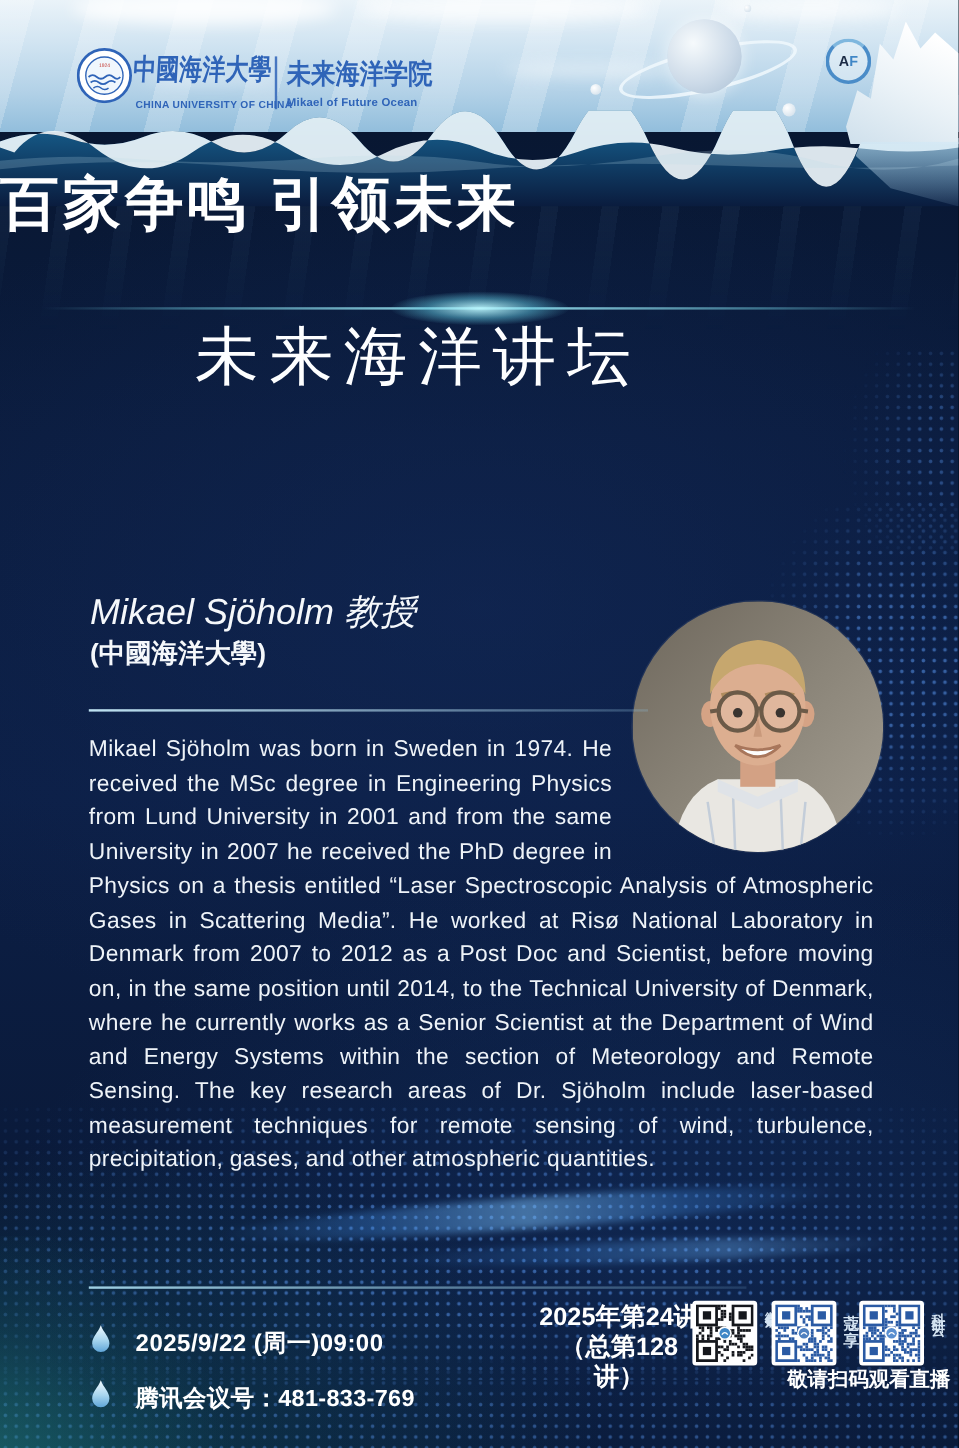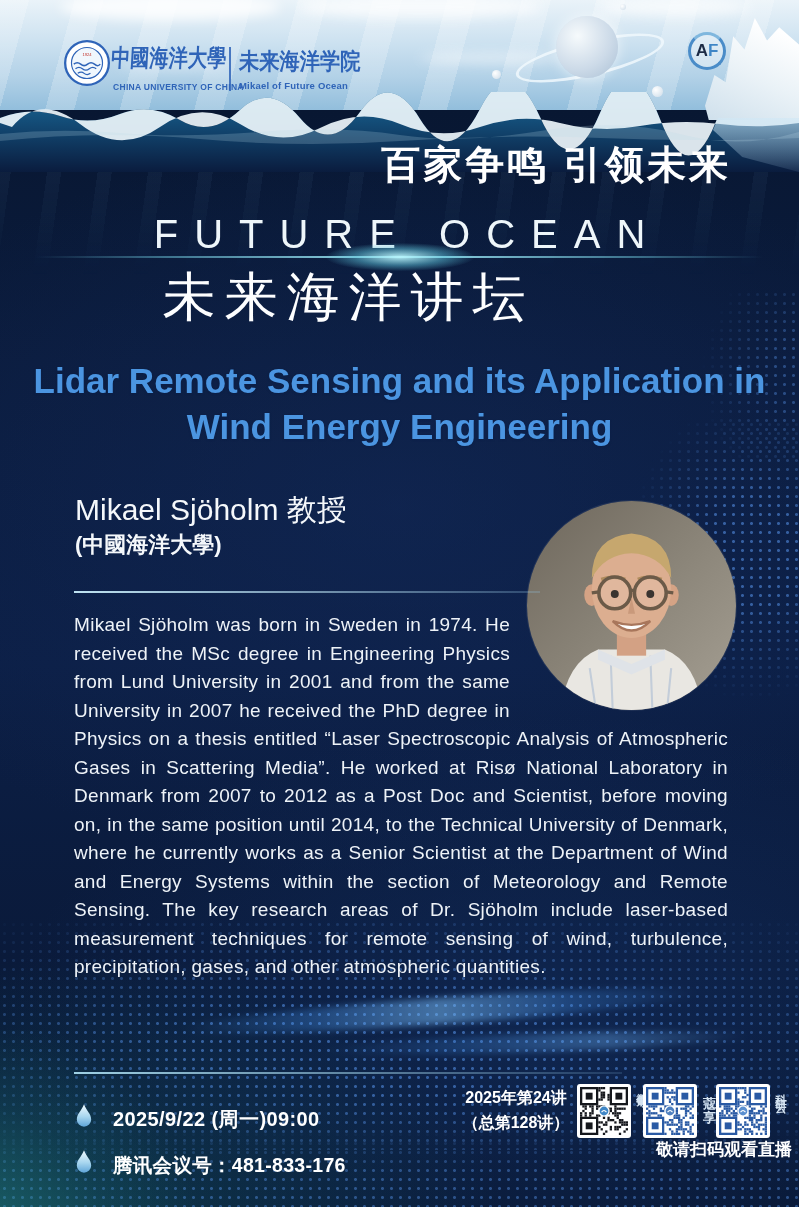--- a/index.html
+++ b/index.html
@@ -39,21 +39,21 @@
   .uni-en{position:absolute;left:113px;top:82px;font-size:8.5px;font-weight:600;color:#2f64b8;
     letter-spacing:.3px;white-space:nowrap;}
   .vdiv{position:absolute;left:229px;top:47px;width:2px;height:44px;background:#2f64b8;opacity:.85;}
   .col-cn{position:absolute;left:239px;top:46px;font-size:23px;font-weight:700;color:#2f64b8;
     transform:scaleX(.88);transform-origin:left top;white-space:nowrap;}
   .col-en{position:absolute;left:239px;top:80px;font-size:9.5px;font-weight:700;color:#2f64b8;
     letter-spacing:.2px;white-space:nowrap;}
   .af{position:absolute;left:688px;top:32px;width:38px;height:38px;border-radius:50%;
     border:3px solid #4a8cc8;border-top-color:#7fb7de;box-sizing:border-box;z-index:4;
     display:flex;align-items:center;justify-content:center;background:rgba(255,255,255,.35);}
-  .af span{font-size:17px;font-weight:700;letter-spacing:0;
+  .af span{font-size:12px;font-weight:700;letter-spacing:0;
     background:linear-gradient(90deg,#1c2b45 48%,#3f86c6 52%);
     -webkit-background-clip:text;background-clip:text;color:transparent;}
   
   .berg-top{position:absolute;right:0;top:18px;width:94px;height:102px;z-index:5;
     background:linear-gradient(205deg,#ffffff 15%,#eaf2f7 55%,#cfe0ec);
     clip-path:polygon(0% 86%,10% 56%,22% 63%,30% 18%,42% 31%,53% 0%,66% 22%,79% 9%,100% 26%,100% 100%,4% 100%);}
   .berg-bot{position:absolute;right:0;top:118px;width:86px;height:54px;z-index:5;
     background:linear-gradient(180deg,rgba(208,232,246,.6),rgba(140,180,215,.12));
     clip-path:polygon(6% 0,100% 0,100% 100%,34% 72%,0 22%);}
   
@@ -79,53 +79,53 @@
     -webkit-mask-image:linear-gradient(180deg,transparent,#000 55%);
     mask-image:linear-gradient(180deg,transparent,#000 55%);}
   .streak{position:absolute;z-index:1;filter:blur(3px);border-radius:50%;}
   .s1{left:180px;top:998px;width:520px;height:26px;transform:rotate(-4deg);
     background:linear-gradient(90deg,transparent,rgba(70,150,240,.30),rgba(122,192,252,.5),rgba(70,150,240,.28),transparent);}
   .s2{left:320px;top:1034px;width:430px;height:18px;transform:rotate(-2deg);
     background:linear-gradient(90deg,transparent,rgba(70,150,240,.22),rgba(110,180,250,.35),transparent);}
   .teal{position:absolute;left:-70px;top:1030px;width:280px;height:250px;z-index:1;
     background:radial-gradient(circle at 12% 88%,rgba(42,152,142,.55),rgba(30,112,122,.22) 45%,transparent 72%);}
   
-  .slogan{position:absolute;left:0;top:138px;width:731px;text-align:right;z-index:6;
-    font-size:39px;font-weight:800;color:#fff;letter-spacing:3px;white-space:nowrap;}
+  .slogan{position:absolute;left:0;top:138px;width:731px;text-align:left;z-index:6;
+    font-size:49px;font-weight:800;color:#fff;letter-spacing:3px;white-space:nowrap;}
   .brand{position:absolute;left:0;top:212px;width:799px;text-align:center;z-index:6;
     font-size:40px;font-weight:200;color:#eef6fa;letter-spacing:16px;text-indent:16px;white-space:nowrap;}
   .flare-line{position:absolute;left:36px;top:256px;width:727px;height:2px;z-index:6;
     background:linear-gradient(90deg,transparent,rgba(110,200,220,.5) 18%,rgba(160,235,248,.95) 50%,rgba(110,200,220,.5) 82%,transparent);}
   .flare-glow{position:absolute;left:326px;top:243px;width:148px;height:28px;z-index:6;border-radius:50%;
     background:radial-gradient(ellipse at center,rgba(185,245,252,.95),rgba(95,195,218,.5) 42%,transparent 72%);}
   .forum{position:absolute;left:0;top:262px;width:688px;text-align:center;z-index:6;
     font-size:53px;font-weight:200;color:#fdfeff;letter-spacing:9px;text-indent:9px;white-space:nowrap;}
   
   .lec-title{position:absolute;left:20px;top:358px;width:759px;text-align:center;z-index:6;
     font-size:35px;font-weight:700;line-height:46px;color:#4b95e1;
     text-shadow:0 1px 2px rgba(10,30,70,.6);}
-  .speaker{position:absolute;left:75px;top:490px;z-index:6;font-size:30px;font-weight:500;color:#f5f8fb;}
+  .speaker{position:absolute;left:75px;top:490px;z-index:6;font-size:30px;font-weight:500;color:#f5f8fb;font-style:italic;}
   .affil{position:absolute;left:75px;top:530px;z-index:6;font-size:22px;font-weight:700;color:#f5f8fb;}
   .divider1{position:absolute;left:74px;top:591px;width:466px;height:2px;z-index:6;
     background:linear-gradient(90deg,#bfe3f2,rgba(140,190,220,.25));}
   .photo{position:absolute;left:527px;top:501px;width:209px;height:209px;border-radius:50%;
     overflow:hidden;z-index:5;box-shadow:0 0 0 1px rgba(255,255,255,.08);}
   .photo svg{display:block;width:100%;height:100%;}
   .bio{position:absolute;left:74px;top:611px;width:654px;z-index:6;
     font-size:19px;line-height:28.5px;letter-spacing:.3px;color:#eef3f8;text-align:justify;}
   .bio-spacer{float:right;width:218px;height:104px;}
   .divider2{position:absolute;left:74px;top:1072px;width:548px;height:2px;z-index:6;
     background:linear-gradient(90deg,#9fd0e4,rgba(120,170,210,.18));}
   
   .drop{position:absolute;z-index:6;width:16px;height:25px;}
   .d1{left:76px;top:1103px;} .d2{left:76px;top:1149px;}
   .date-text{position:absolute;left:113px;top:1106px;z-index:6;font-size:20px;font-weight:700;color:#fff;letter-spacing:.4px;}
   .meet-text{position:absolute;left:113px;top:1152px;z-index:6;font-size:19.5px;font-weight:700;color:#fff;letter-spacing:.3px;}
   .session{position:absolute;left:448px;top:1085px;width:136px;z-index:6;text-align:center;
-    font-size:16px;font-weight:700;color:#fff;line-height:25px;}
+    font-size:21px;font-weight:700;color:#fff;line-height:25px;}
   .qrbox{position:absolute;top:1084px;width:54px;height:54px;z-index:6;background:#fff;border-radius:3px;
     padding:3px;box-sizing:border-box;}
   .q1{left:577px;} .q2{left:643px;} .q3{left:716px;}
   .qrbox svg{display:block;width:48px;height:48px;}
   .qr-label{position:absolute;top:1085px;height:54px;z-index:6;color:#d5e4f2;
     writing-mode:vertical-rl;text-orientation:upright;white-space:nowrap;font-weight:600;}
   .ql0{left:634px;font-size:10px;letter-spacing:1px;}
   .ql1{left:700px;font-size:13px;letter-spacing:14px;}
   .ql2{left:773px;font-size:11.5px;letter-spacing:5px;}
   .scan-hint{position:absolute;left:628px;top:1138px;width:164px;z-index:6;text-align:right;
@@ -199,29 +199,24 @@
 
   <div class="dots dots1"></div>
   <div class="dots dots2"></div>
   <div class="dots dots3"></div>
   <div class="dots dots4"></div>
   <div class="streak s1"></div>
   <div class="streak s2"></div>
   <div class="teal"></div>
 
   <h1 class="slogan" style="margin:0">百家争鸣 引领未来</h1>
-  <div class="brand">FUTURE OCEAN</div>
   <div class="flare-line"></div>
   <div class="flare-glow"></div>
   <div class="forum">未来海洋讲坛</div>
 
-  <div class="lec-title">
-    <div>Lidar Remote Sensing and its Application in</div>
-    <div>Wind Energy Engineering</div>
-  </div>
 
   <div class="speaker">Mikael Sjöholm 教授</div>
   <div class="affil">(中國海洋大學)</div>
   <div class="divider1"></div>
 
   <div class="photo">
     <svg viewBox="0 0 100 100">
       <rect width="100" height="100" fill="url(#pbg)"></rect>
       <path d="M16 100 Q19 77 34 71 L66 71 Q81 77 84 100 Z" fill="#e9e7e2"></path>
       <path d="M30 80 L33 100 M40 74 L41 100 M59 74 L60 100 M69 80 L67 100" stroke="#c3cdd9" stroke-width="1" fill="none"></path>
@@ -250,21 +245,21 @@
   <div class="divider2"></div>
 
   <svg class="drop d1" viewBox="0 0 20 30">
     <path d="M10 1 C13 9 19 13 19 20 a9 9 0 1 1 -18 0 C1 13 7 9 10 1 Z" fill="url(#dropg)"></path>
   </svg>
   <div class="date-text">2025/9/22 (周一)09:00</div>
 
   <svg class="drop d2" viewBox="0 0 20 30">
     <path d="M10 1 C13 9 19 13 19 20 a9 9 0 1 1 -18 0 C1 13 7 9 10 1 Z" fill="url(#dropg)"></path>
   </svg>
-  <div class="meet-text">腾讯会议号：481-833-176</div>
+  <div class="meet-text">腾讯会议号：481-833-769</div>
 
   <div class="session">
     <div>2025年第24讲</div>
     <div>（总第128讲）</div>
   </div>
 
   <div class="qrbox q1">
       <svg class="qr" viewBox="0 0 50.4 50.4">
         <rect x="19.2" y="0.0" width="2.4" height="2.4" fill="#15171c"></rect>
         <rect x="21.6" y="0.0" width="2.4" height="2.4" fill="#15171c"></rect>

